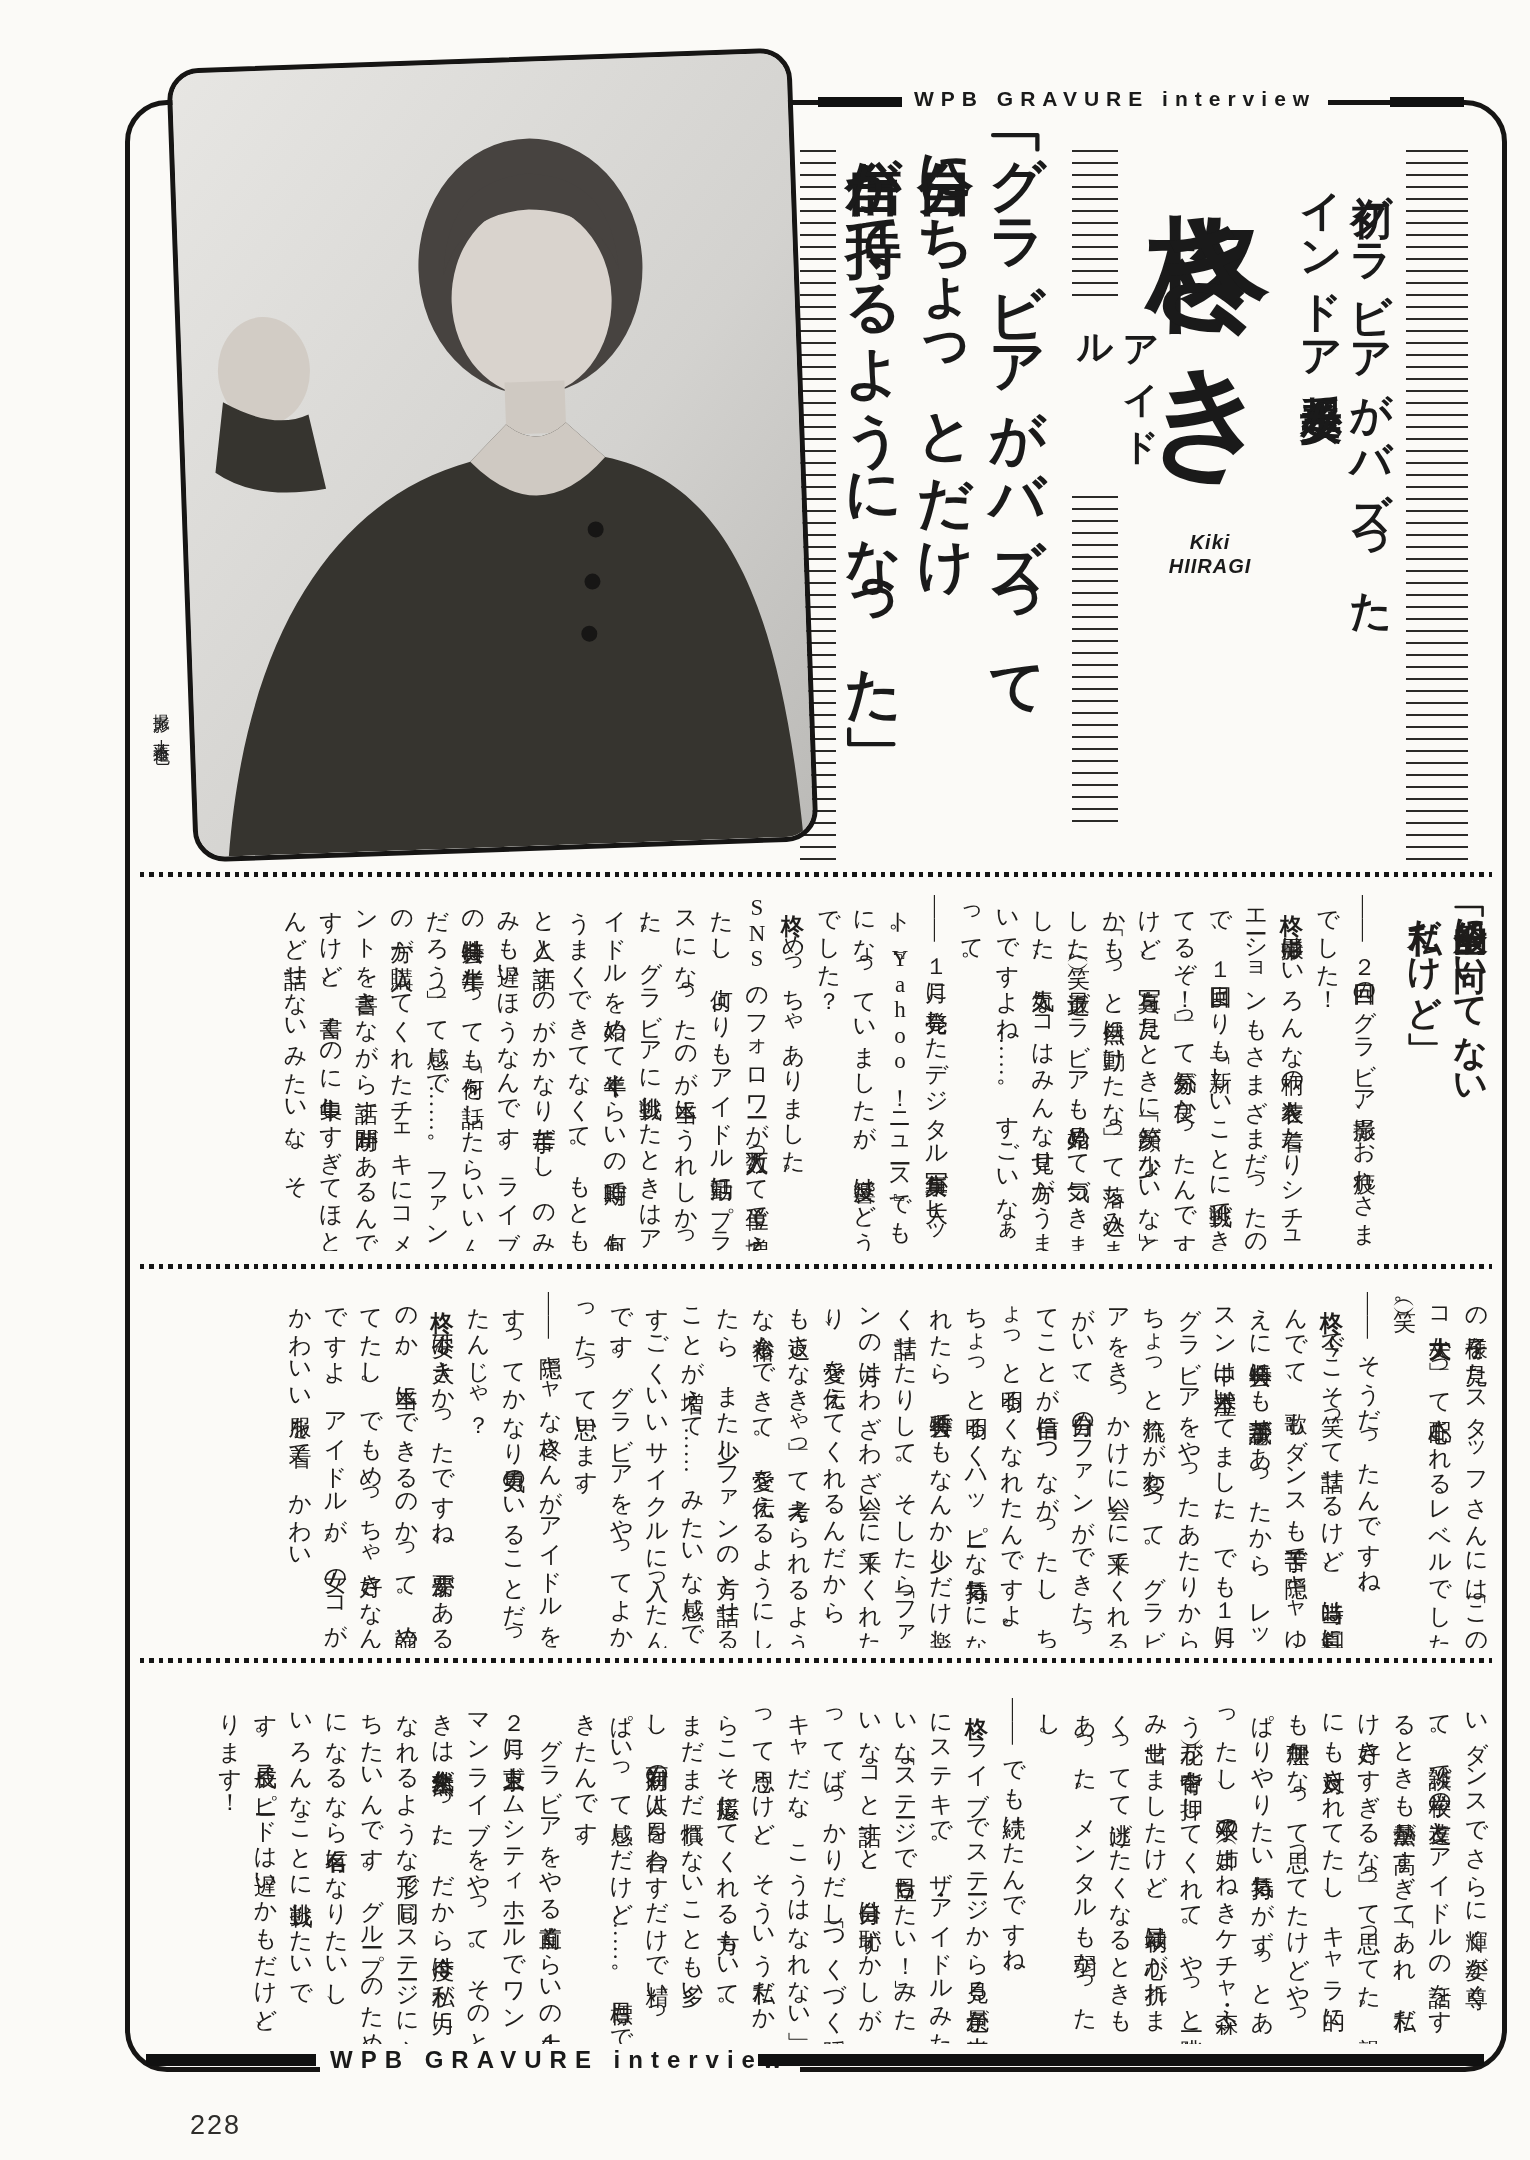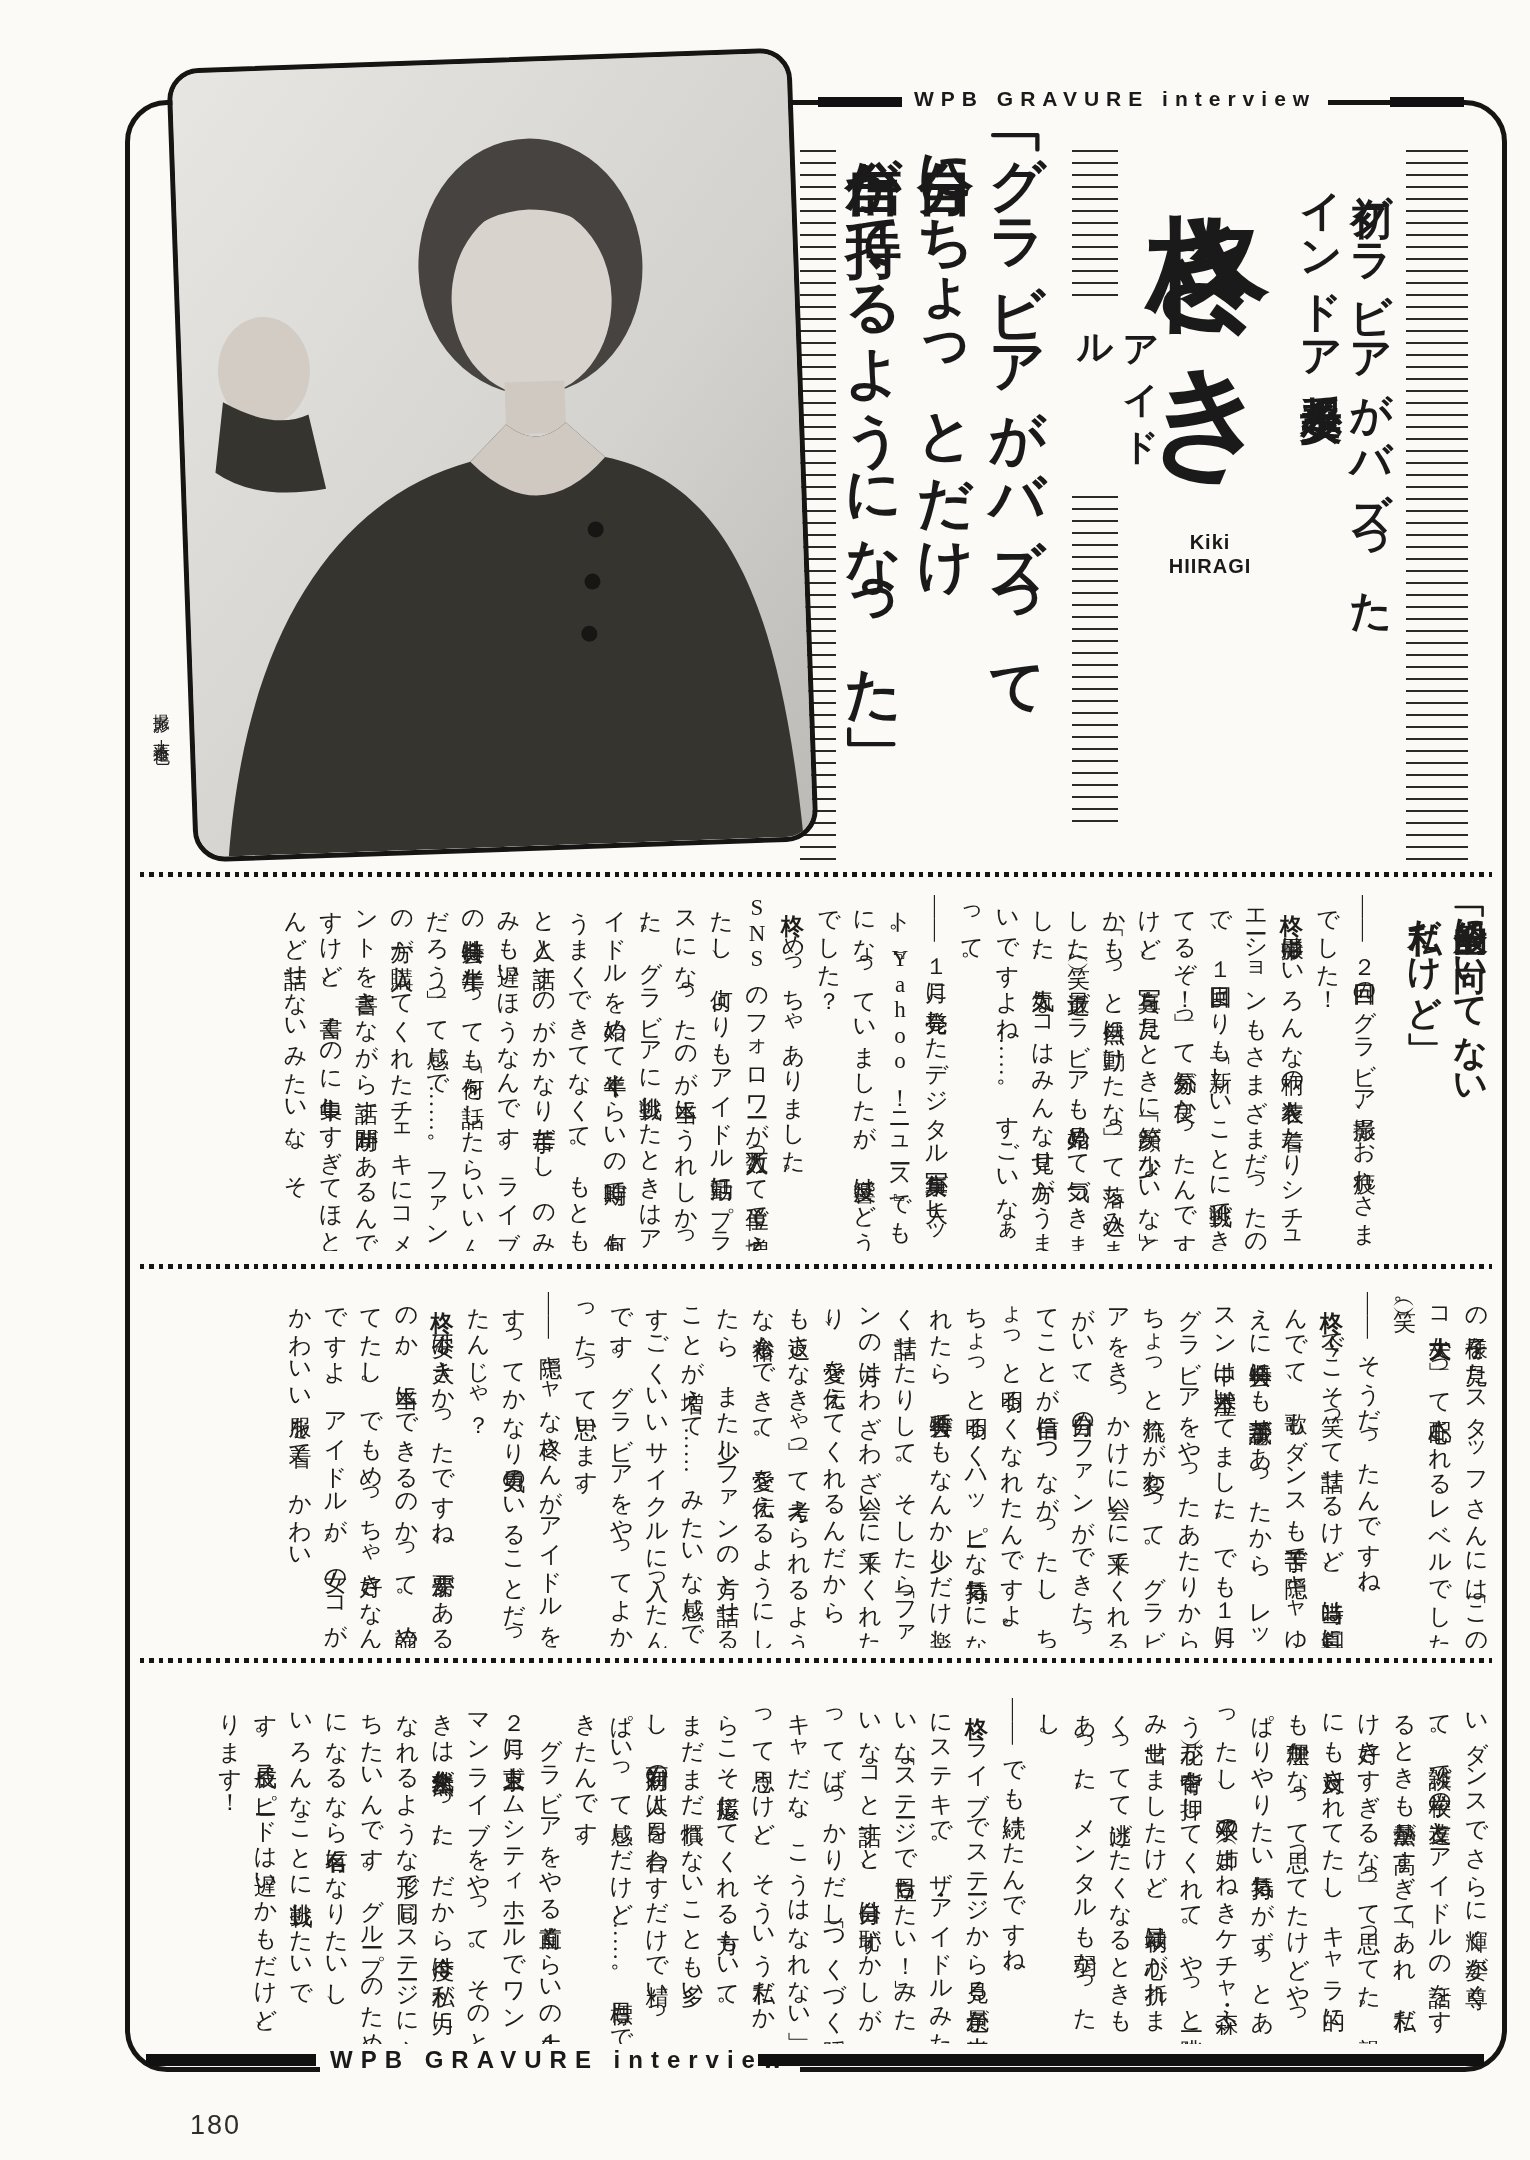--- a/index.html
+++ b/index.html
@@ -46,21 +46,21 @@
   .kicker{
     position:absolute;left:1296px;top:162px;height:470px;z-index:3;
     writing-mode:vertical-rl;font-weight:bold;font-size:42px;line-height:50px;letter-spacing:2px;
   }
   .artist-name{
     position:absolute;left:1134px;top:116px;z-index:3;
     writing-mode:vertical-rl;font-size:122px;font-weight:bold;letter-spacing:12px;line-height:152px;
   }
   .artist-roman{
     position:absolute;left:1134px;top:530px;width:152px;z-index:3;text-align:center;
-    font-size:20px;font-weight:bold;line-height:24px;letter-spacing:1px;
+    font-size:20px;font-weight:bold;line-height:24px;letter-spacing:1px;font-style:italic;
   }
   .quote{
     position:absolute;left:838px;top:116px;height:772px;z-index:3;
     writing-mode:vertical-rl;font-size:56px;font-weight:bold;line-height:72px;letter-spacing:0;
   }
   .quote div{margin:0;}
   
   .photo{
     position:absolute;left:180px;top:58px;width:615px;height:784px;z-index:2;
     border:5px solid #161514;border-radius:32px;overflow:hidden;
@@ -190,13 +190,13 @@
 <div class="band band-3 vflow">
   <p><span class="speaker"></span><span>いダンスでさらに輝く姿が尊くて。雑談で学校の友達とアイドルの話をするときも熱量が高すぎて「あれ、私だけ好きすぎるな」って思ってた。親にも反対されてたし、キャラ的にも無理かなって思ってたけどやっぱりやりたい気持ちがずっとあったし、双子の姉（まねきケチャ・森ふう花）が背中を押してくれて。やっと一歩踏み出せましたけど、最初は心が折れまくってて逃げたくなるときもあった。メンタルも弱かったし。</span></p>
   <p><span class="speaker"></span><span>――でも続けたんですね。</span></p>
   <p><span class="speaker">柊　</span><span>ライブでステージから見る景色が本当にステキで。ザ・アイドルみたいな「ステージで目立ちたい！」みたいなコと話すと、自分は恥ずかしがってばっかりだし「つくづく隠キャだな、こうはなれない」って思うけど、そういう私だからこそ応援してくれる方もいて。まだまだ慣れないことも多いし、初対面の人は目を合わすだけで精いっぱいって感じだけど……。目標もできたんです。</span></p>
   <p><span class="speaker"></span><span>　グラビアをやる直前くらいの去年１２月に東京ドームシティホールでワンマンライブをやって。そのときは全然未熟だった。だから今度は私が力になれるような形で同じステージに立ちたいんです。グループのためになるなら有名になりたいし、いろんなことに挑戦したいです。成長スピードは遅いかもだけど、頑張ります！</span></p>
 </div>
 
 <div class="hbar fbar-left"></div>
 <div class="footer-brand">WPB GRAVURE interview</div>
 <div class="hbar fbar-right"></div>
-<div class="page-num">180</div>
+<div class="page-num">228</div>
 
 </body></html>

